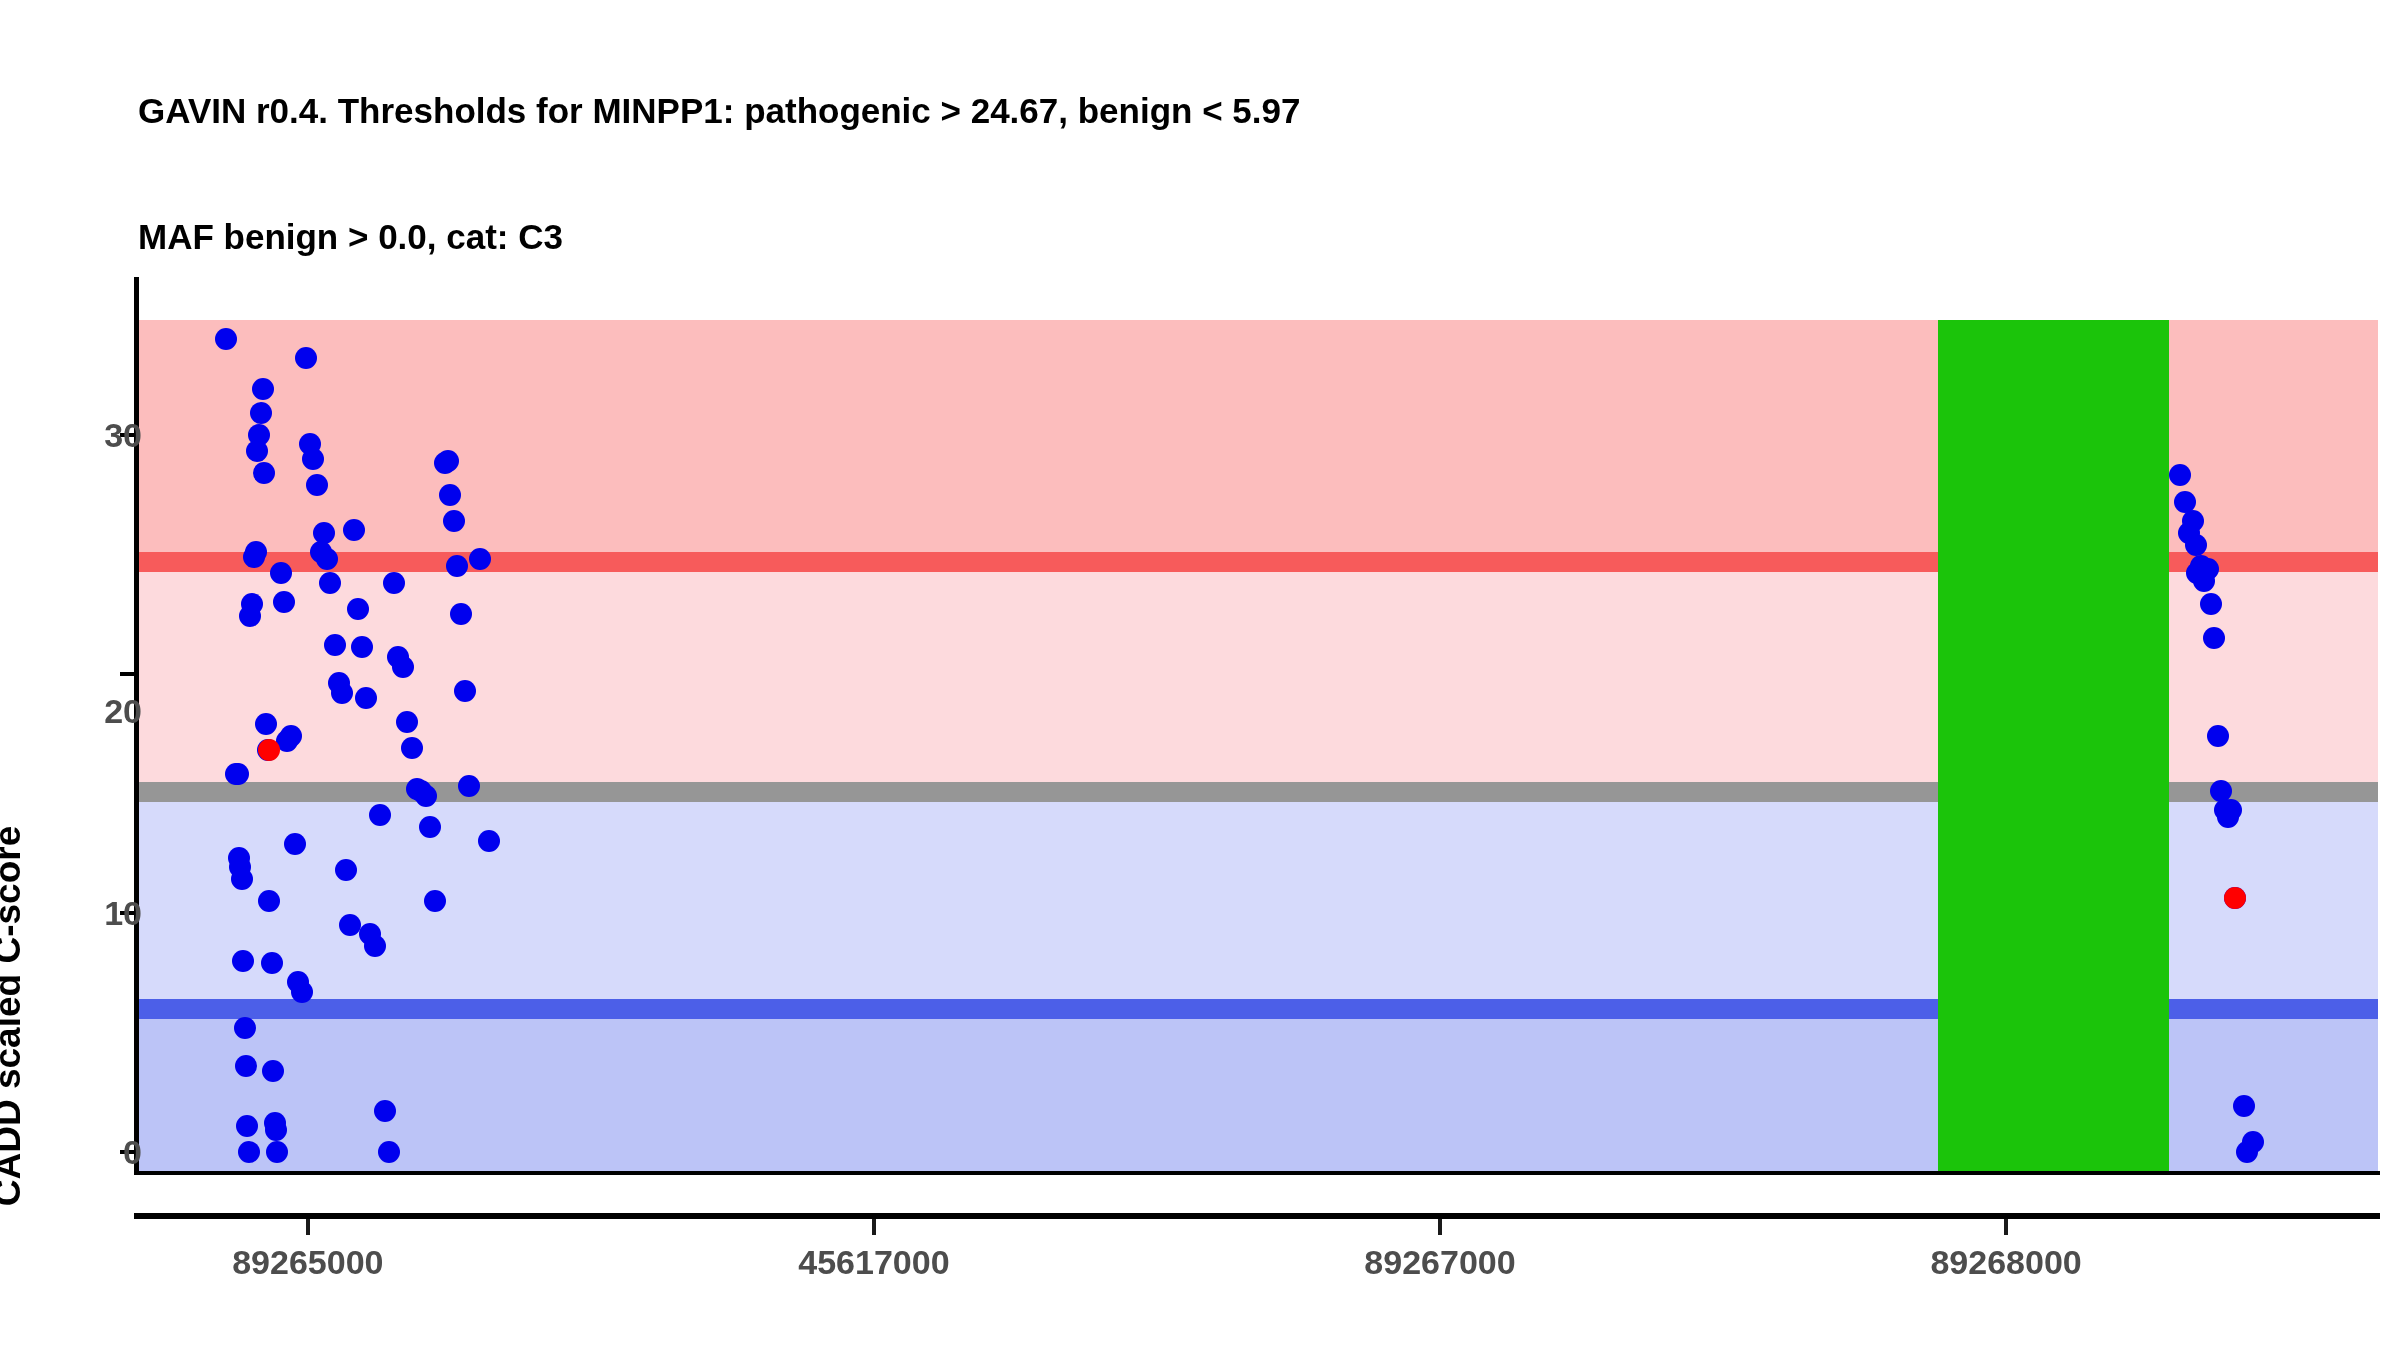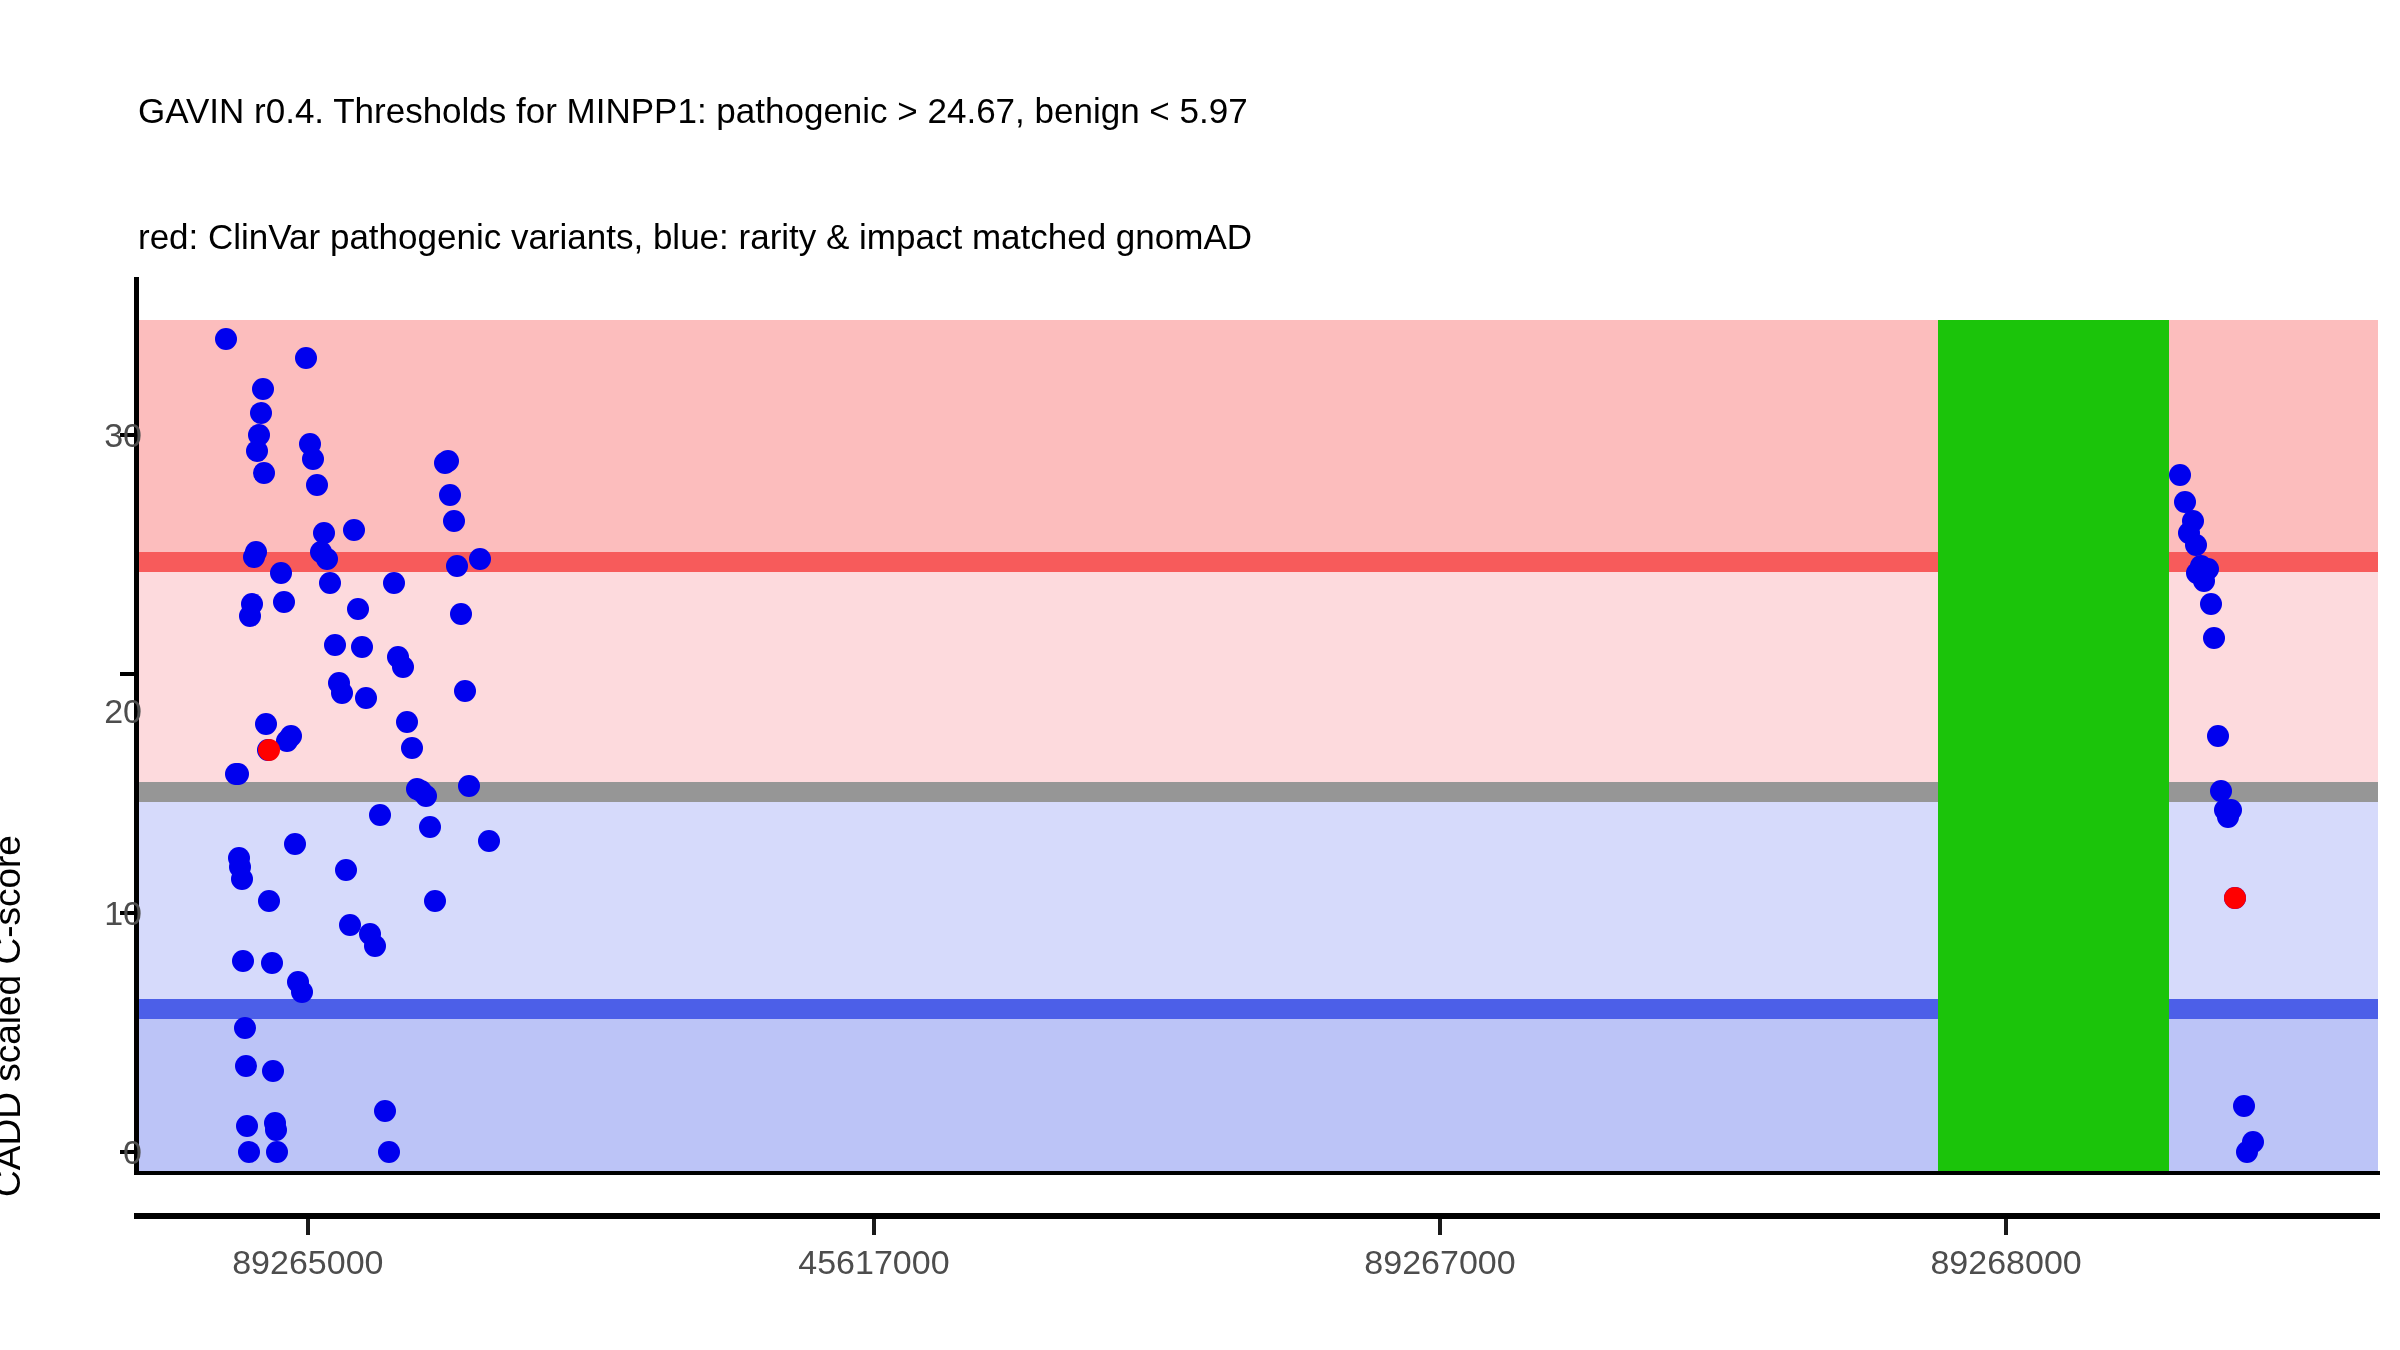--- a/index.html
+++ b/index.html
@@ -5,21 +5,21 @@
   html, body {
     margin: 0; padding: 0;
     background: #ffffff;
   }
   body {
     width: 2400px; height: 1350px;
     font-family: "Liberation Sans", sans-serif;
     overflow: hidden;
     position: relative;
   }
-  #page { position: relative; width: 2400px; height: 1350px; }
+  #page { position: relative; width: 2400px; height: 1350px; font-weight: bold; }
 
   
   .title-block {
     position: absolute;
     left: 138px; top: 6px;
     width: 2200px;
     font-size: 35px;
     line-height: 42px;
     color: #000000;
     white-space: pre;
@@ -126,20 +126,21 @@
     white-space: nowrap;
   }
 </style>
 </head>
 <body>
 
 <div id="page">
 
   <div class="title-block">
     <span class="title-line">GAVIN r0.4. Thresholds for MINPP1: pathogenic &gt; 24.67, benign &lt; 5.97</span>
+    <span class="title-line">MAF benign &gt; 0.0, cat: C3</span>
     <span class="title-line">red: ClinVar pathogenic variants, blue: rarity &amp; impact matched gnomAD</span>
     <span class="title-line">variants, green: RefSeq exons, grey: genome-wide fallback threshold</span>
   </div>
 
   <div class="panel" id="panel">
       <div class="band" style="top: 0px; height: 242.153px; background: rgb(252, 189, 189);"></div>
       <div class="band" style="top: 242.153px; height: 229.722px; background: rgb(253, 218, 221);"></div>
       <div class="band" style="top: 471.875px; height: 217.292px; background: rgb(214, 218, 251);"></div>
       <div class="band" style="top: 689.167px; height: 161.833px; background: rgb(188, 196, 247);"></div>
       <div class="exon" style="left: 1800.15px; width: 230.963px; background: rgb(27, 196, 10);"></div>

